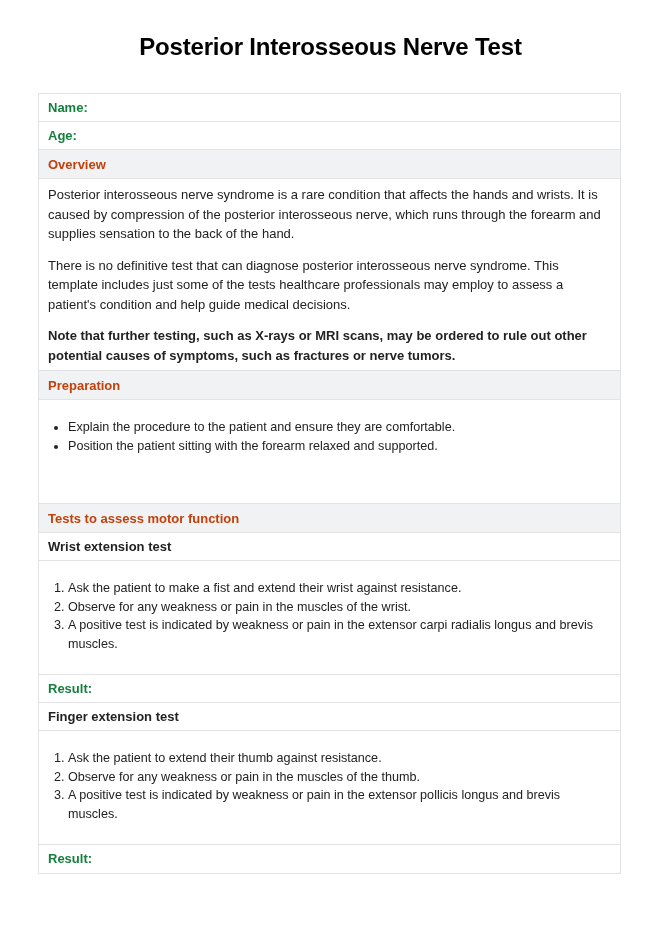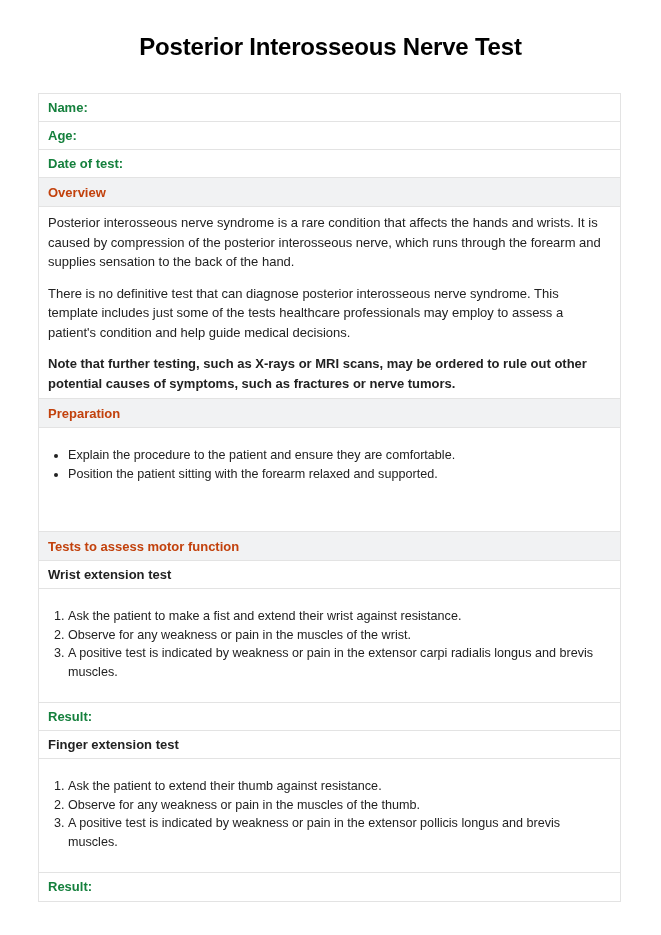--- a/index.html
+++ b/index.html
@@ -53,21 +53,20 @@
   .steps { height: 114px; }
 </style>
 </head>
 <body>
 
 <h1 class="title">Posterior Interosseous Nerve Test</h1>
 
 <div class="sheet">
   <div class="row field">Name:</div>
   <div class="row field">Age:</div>
-  <div class="row field">Date of test:</div>
 
   <div class="row head">Overview</div>
   <div class="row body-text">
     <p>Posterior interosseous nerve syndrome is a rare condition that affects the hands and wrists. It is caused by compression of the posterior interosseous nerve, which runs through the forearm and supplies sensation to the back of the hand.</p>
     <p>There is no definitive test that can diagnose posterior interosseous nerve syndrome. This template includes just some of the tests healthcare professionals may employ to assess a patient's condition and help guide medical decisions.</p>
     <p>Note that further testing, such as X-rays or MRI scans, may be ordered to rule out other potential causes of symptoms, such as fractures or nerve tumors.</p>
   </div>
 
   <div class="row head">Preparation</div>
   <div class="row list-box prep">

